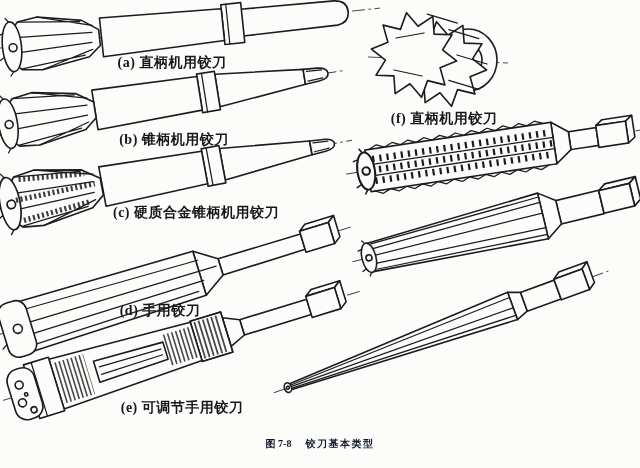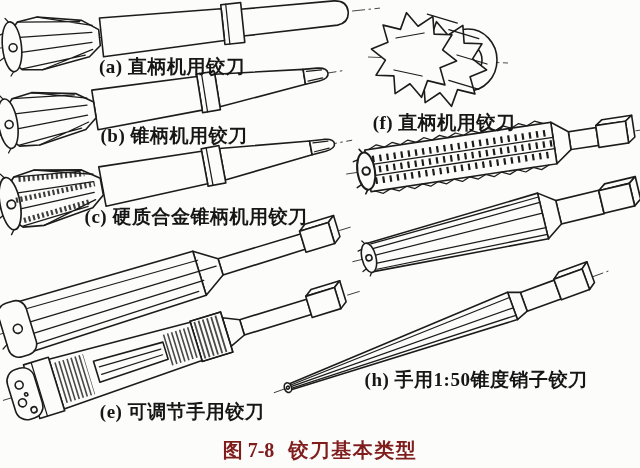--- a/index.html
+++ b/index.html
@@ -4,26 +4,26 @@
 <style>
   html,body { margin:0; padding:0; }
   .page {
     position:relative; width:640px; height:468px;
     background:#fcfcfb; overflow:hidden;
     font-family:"Liberation Serif","DejaVu Serif",serif;
     color:#141414;
   }
   .lbl {
     position:absolute; transform:translateX(-50%);
-    white-space:nowrap; font-weight:bold; font-size:19px;
+    white-space:nowrap; font-weight:bold; font-size:14px;
     letter-spacing:0.5px; color:#161616;
   }
   .caption {
     position:absolute; transform:translateX(-50%);
-    white-space:nowrap; font-weight:bold; font-size:20px; color:#7f1d1d;
+    white-space:nowrap; font-weight:bold; font-size:10px; color:#0f172a;
   }
   .caption .cap-title { margin-left:14px; letter-spacing:1.5px; }
   svg { position:absolute; left:0; top:0; }
   .fw { fill:#fcfcfb; stroke:#1c1c1c; stroke-width:1.6; stroke-linejoin:round; }
   .ln { fill:none; stroke:#1c1c1c; stroke-width:1.25; stroke-linecap:round; stroke-linejoin:round; }
   .kn { fill:none; stroke:#1c1c1c; stroke-linecap:butt; }
   .cl { fill:none; stroke:#3a3a3a; stroke-width:0.9; stroke-dasharray:13,3.5,2.5,3.5; }
 </style>
 </head>
 <body>
@@ -165,23 +165,23 @@
       <use href="#sqtang" transform="translate(288,0)"></use>
       <path class="fw" d="M240,-14.5 L252,-10 L252,10 L240,14.5 Z"></path>
       <path class="fw" d="M0,-3 L240,-14.5 L240,14.5 L0,3 Z"></path>
       <path class="ln" d="M4,-1.5 L240,-9 M2,0 L240,2 M4,1.8 L240,10"></path>
       <ellipse class="fw" cx="1" cy="0" rx="3.5" ry="5"></ellipse>
       <circle class="fw" cx="1" cy="0" r="1.5"></circle>
     </g>
   </svg>
 
   <div class="lbl" style="left:172px; top:54px">(a) 直柄机用铰刀</div>
-  <div class="lbl" style="left:174px; top:123px">(b) 锥柄机用铰刀</div>
+  <div class="lbl" style="left:174px; top:131px">(b) 锥柄机用铰刀</div>
   <div class="lbl" style="left:196px; top:204px">(c) 硬质合金锥柄机用铰刀</div>
+  <div class="lbl" style="left:160px; top:302px">(d) 手用铰刀</div>
   <div class="lbl" style="left:182px; top:399px">(e) 可调节手用铰刀</div>
   <div class="lbl" style="left:444px; top:110px">(f) 直柄机用铰刀</div>
-  <div class="lbl" style="left:476px; top:367px">(h) 手用1:50锥度销子铰刀</div>
 
   <div class="caption" style="left:320px; top:437px">
     <span>图 7-8</span><span class="cap-title">铰刀基本类型</span>
   </div>
 
 </div>
 
 </body></html>

